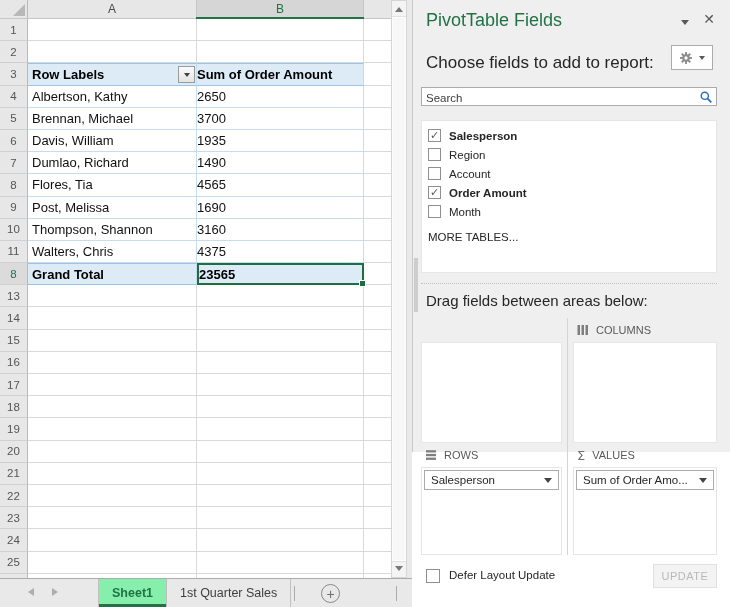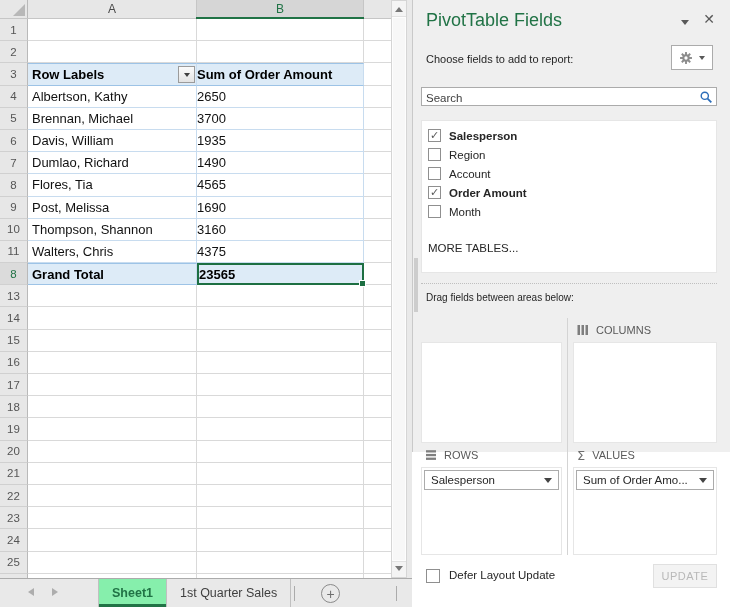--- a/index.html
+++ b/index.html
@@ -67,35 +67,35 @@
   .sep1{left:294px}
   .sep2{left:396px}
   .add-sheet{position:absolute;left:321px;top:5px;width:19px;height:19px;border:1px solid #8A8A8A;border-radius:50%;color:#6E6E6E;display:flex;align-items:center;justify-content:center;font-size:14px;line-height:1;background:transparent}
 
   
   .pane{position:absolute;left:412px;top:0;width:318px;height:452px;background:var(--pane-bg);border-left:1px solid #C9C9C9}
   .pane-scroll-thumb{position:absolute;left:1px;top:258px;width:4px;height:54px;background:#CDCDCD}
   .pane-title{position:absolute;left:13px;top:10px;font-size:18px;color:var(--green);font-weight:400}
   .pane-chevron{position:absolute;right:41px;top:20px;width:0;height:0;border:4.5px solid transparent;border-top:5.5px solid #595959}
   .pane-close{position:absolute;right:15px;top:12px;font-size:14px;color:#595959;line-height:1}
-  .choose-label{position:absolute;left:13px;top:53px;font-size:11px;color:var(--txt)}
+  .choose-label{position:absolute;left:13px;top:53px;font-size:17px;color:var(--txt)}
   .gear-btn{position:absolute;right:17px;top:45px;width:42px;height:25px;background:#FFF;border:1px solid var(--bord);display:flex;align-items:center;justify-content:center;gap:6px}
   .gear-tri{width:0;height:0;border:3.5px solid transparent;border-top:4.5px solid #595959;margin-top:4px}
   .search{position:absolute;left:8px;top:87px;right:13px;height:19px;background:#FFF;border:1px solid var(--bord)}
   .search input{width:100%;height:100%;border:none;outline:none;font-size:11.5px;padding:0 22px 0 4px;color:var(--txt);background:transparent;font-family:"Liberation Sans",sans-serif}
   .search input::placeholder{color:#404040;opacity:1}
   .search-icon{position:absolute;right:3px;top:2px}
   .field-list{position:absolute;left:8px;top:120px;right:13px;height:153px;background:#FFF;border:1px solid #E6E6E6;padding-top:5px}
   .field-item{display:flex;align-items:center;height:19px;padding-left:6px;font-size:11.5px;color:var(--txt)}
   .field-item.checked .f-label{font-weight:bold}
   .cb-box{width:13px;height:13px;border:1px solid #8F8F8F;background:#FFF;margin-right:8px;display:flex;align-items:center;justify-content:center;flex:none}
   .check{font-size:11px;color:#595959;line-height:1;margin-top:-1px}
-  .more-tables{margin-top:21px;padding-left:6px;font-size:11.5px;color:var(--txt)}
+  .more-tables{margin-top:10px;padding-left:6px;font-size:11.5px;color:var(--txt)}
   .dotted{position:absolute;left:8px;right:13px;top:283px;border-top:1px dotted #BFBFBF}
-  .drag-label{position:absolute;left:13px;top:292px;font-size:10px;color:var(--txt)}
+  .drag-label{position:absolute;left:13px;top:292px;font-size:15px;color:var(--txt)}
   .areas{position:absolute;left:8px;right:13px;top:318px;height:237px}
   .area-divider{position:absolute;left:146px;top:0;bottom:0;width:1px;background:#D4D4D4}
   .area{position:absolute}
   .a-filters{left:0;top:0;width:141px;height:125px}
   .a-columns{left:152px;top:0;right:0;height:125px}
   .a-rows{left:0;top:125px;width:141px;bottom:0}
   .a-values{left:152px;top:125px;right:0;bottom:0}
   .area-label{height:24px;display:flex;align-items:center;gap:7px;font-size:11px;color:var(--lbl);padding-left:4px}
   .sigma{font-size:13px;color:#6E6E6E}
   .area-box{position:absolute;left:0;right:0;top:24px;bottom:0;background:#FFF;border:1px solid #E6E6E6;padding:2px}

